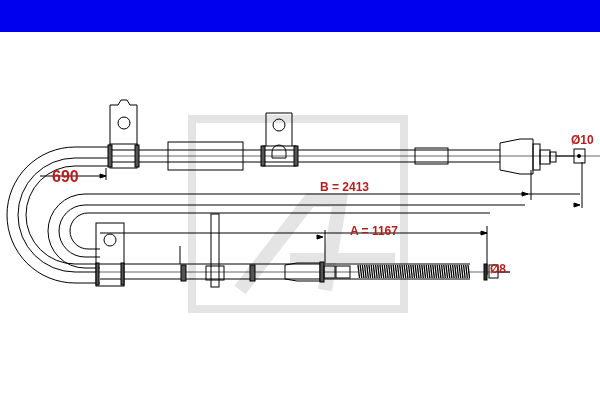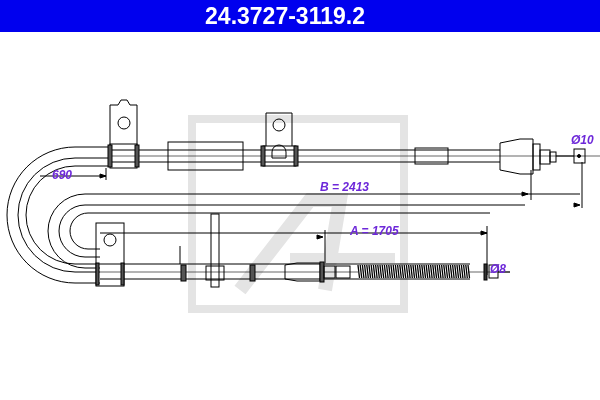--- a/index.html
+++ b/index.html
@@ -1,27 +1,26 @@
 <!DOCTYPE html>
 <html><head>
 <meta charset="utf-8">
 <style>
   html, body { margin:0; padding:0; background:#ffffff; }
   body { width:600px; height:400px; position:relative; overflow:hidden; font-family:"Liberation Sans", sans-serif; }
   .titlebar { position:absolute; left:0; top:0; width:600px; height:32px; background:#0000ee; display:flex; align-items:center; justify-content:center; }
   .titlebar .t { color:#ffffff; font-weight:bold; font-size:23px; letter-spacing:0px; }
   .titlebar .t1 { margin-right:30px; }
   svg { position:absolute; left:0; top:0; }
-  .lbl { position:absolute; font-weight:bold; font-size:12px; color:#6d28d9; white-space:nowrap;font-style:italic; }
+  .lbl { position:absolute; font-weight:bold; font-size:12px; color:#b91c1c; white-space:nowrap; }
 </style>
 </head>
 <body>
 
 <div class="titlebar">
-  <span class="t t1">24.3727-3119.2</span>
 </div>
 
 <svg width="600" height="400" viewBox="0 0 600 400">
 
   <g fill="none" stroke="#e4e4e4" stroke-width="8">
     <rect x="192" y="119" width="212" height="190"></rect>
     <path d="M240 290 L310 200 L340 200 L325 290" stroke-width="14"></path>
     <path d="M290 258 L395 258" stroke-width="10"></path>
   </g>
 
@@ -155,17 +154,17 @@
       <line x1="465.79999999999944" y1="265" x2="467.29999999999944" y2="278"></line>
       <line x1="467.99999999999943" y1="265" x2="469.49999999999943" y2="278"></line>
     </g>
   <g fill="none" stroke="#000" stroke-width="1">
     <rect x="484" y="264" width="3" height="16" fill="#333"></rect>
     <rect x="489" y="265" width="9" height="13"></rect>
     <line x1="498" y1="272" x2="510" y2="272"></line>
   </g>
 </svg>
 
-<div class="lbl" style="left:52px;top:168px;font-size:12px;">690</div>
+<div class="lbl" style="left:52px;top:168px;font-size:16px;">690</div>
 <div class="lbl" style="left:320px;top:180px;">B = 2413</div>
-<div class="lbl" style="left:350px;top:224px;">A = 1705</div>
+<div class="lbl" style="left:350px;top:224px;">A = 1167</div>
 <div class="lbl" style="left:571px;top:133px;">Ø10</div>
 <div class="lbl" style="left:490px;top:262px;">Ø8</div>
 
 </body></html>

